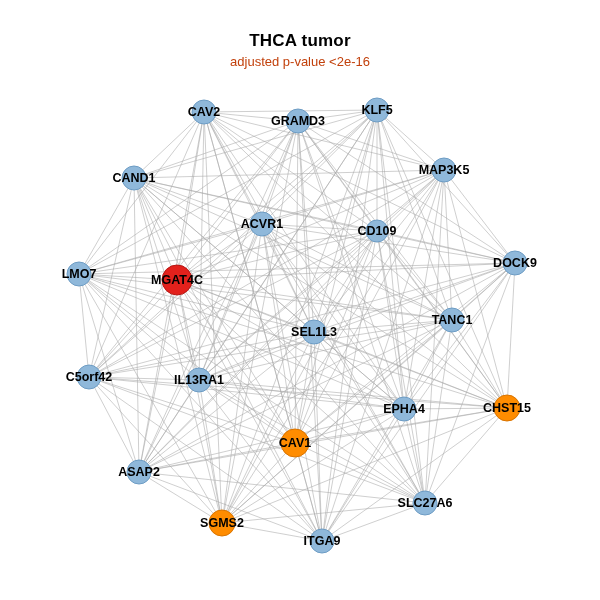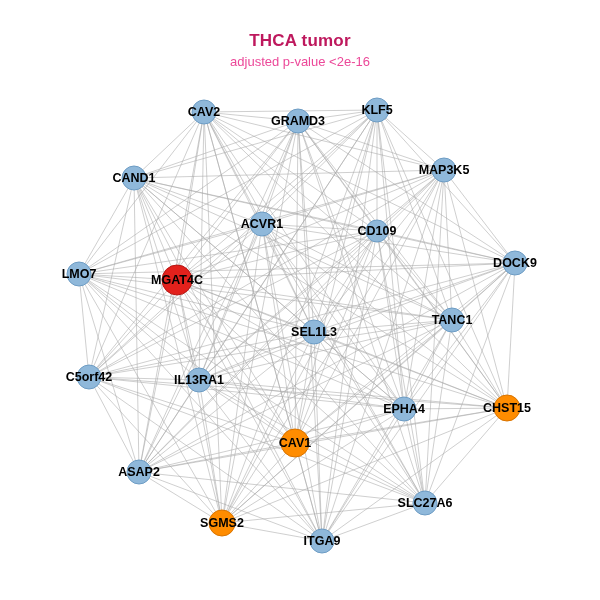--- a/index.html
+++ b/index.html
@@ -43,22 +43,22 @@
     font-family: "Liberation Sans", "DejaVu Sans", sans-serif;
     font-size: 12.5px;
     font-weight: 700;
     fill: #000000;
   }
 </style>
 </head>
 <body>
 
 <div class="figure">
-  <div class="fig-title" style="color: #be185d;">THCA tumor</div>
-  <div class="fig-subtitle" style="color: #ec4899;">adjusted p-value &lt;2e-16</div>
+  <div class="fig-title" style="color: #000000;">THCA tumor</div>
+  <div class="fig-subtitle" style="color: #c2410c;">adjusted p-value &lt;2e-16</div>
   <svg class="network" width="600" height="600" viewBox="0 0 600 600">
     <g>
         <line x1="204" y1="112" x2="298" y2="121" stroke="#a9a9a9" stroke-width="0.7" stroke-opacity="0.8"></line>
         <line x1="204" y1="112" x2="377" y2="110" stroke="#a9a9a9" stroke-width="0.7" stroke-opacity="0.8"></line>
         <line x1="204" y1="112" x2="444" y2="170" stroke="#a9a9a9" stroke-width="0.7" stroke-opacity="0.8"></line>
         <line x1="204" y1="112" x2="134" y2="178" stroke="#a9a9a9" stroke-width="0.7" stroke-opacity="0.8"></line>
         <line x1="204" y1="112" x2="262" y2="224" stroke="#a9a9a9" stroke-width="0.7" stroke-opacity="0.8"></line>
         <line x1="204" y1="112" x2="377" y2="231" stroke="#a9a9a9" stroke-width="0.7" stroke-opacity="0.8"></line>
         <line x1="204" y1="112" x2="515" y2="263" stroke="#a9a9a9" stroke-width="0.7" stroke-opacity="0.8"></line>
         <line x1="204" y1="112" x2="79" y2="274" stroke="#a9a9a9" stroke-width="0.7" stroke-opacity="0.8"></line>

